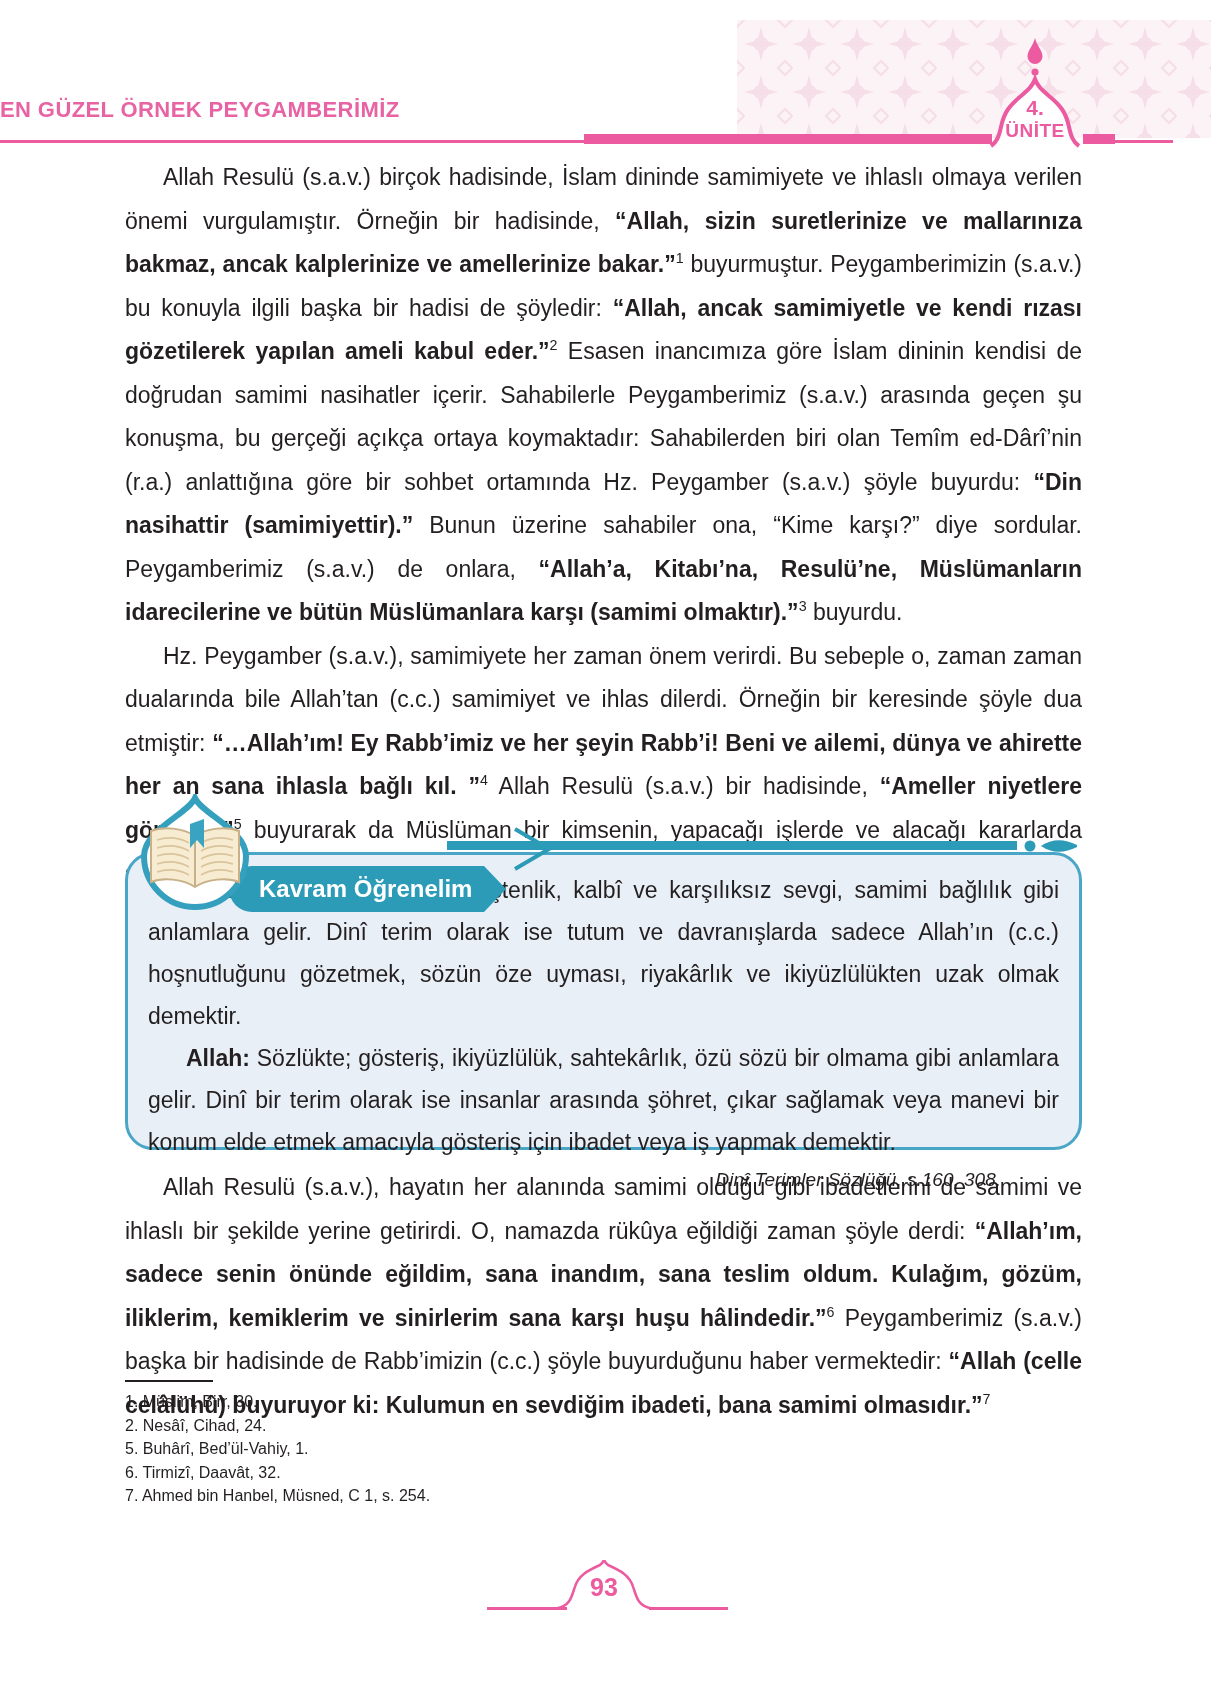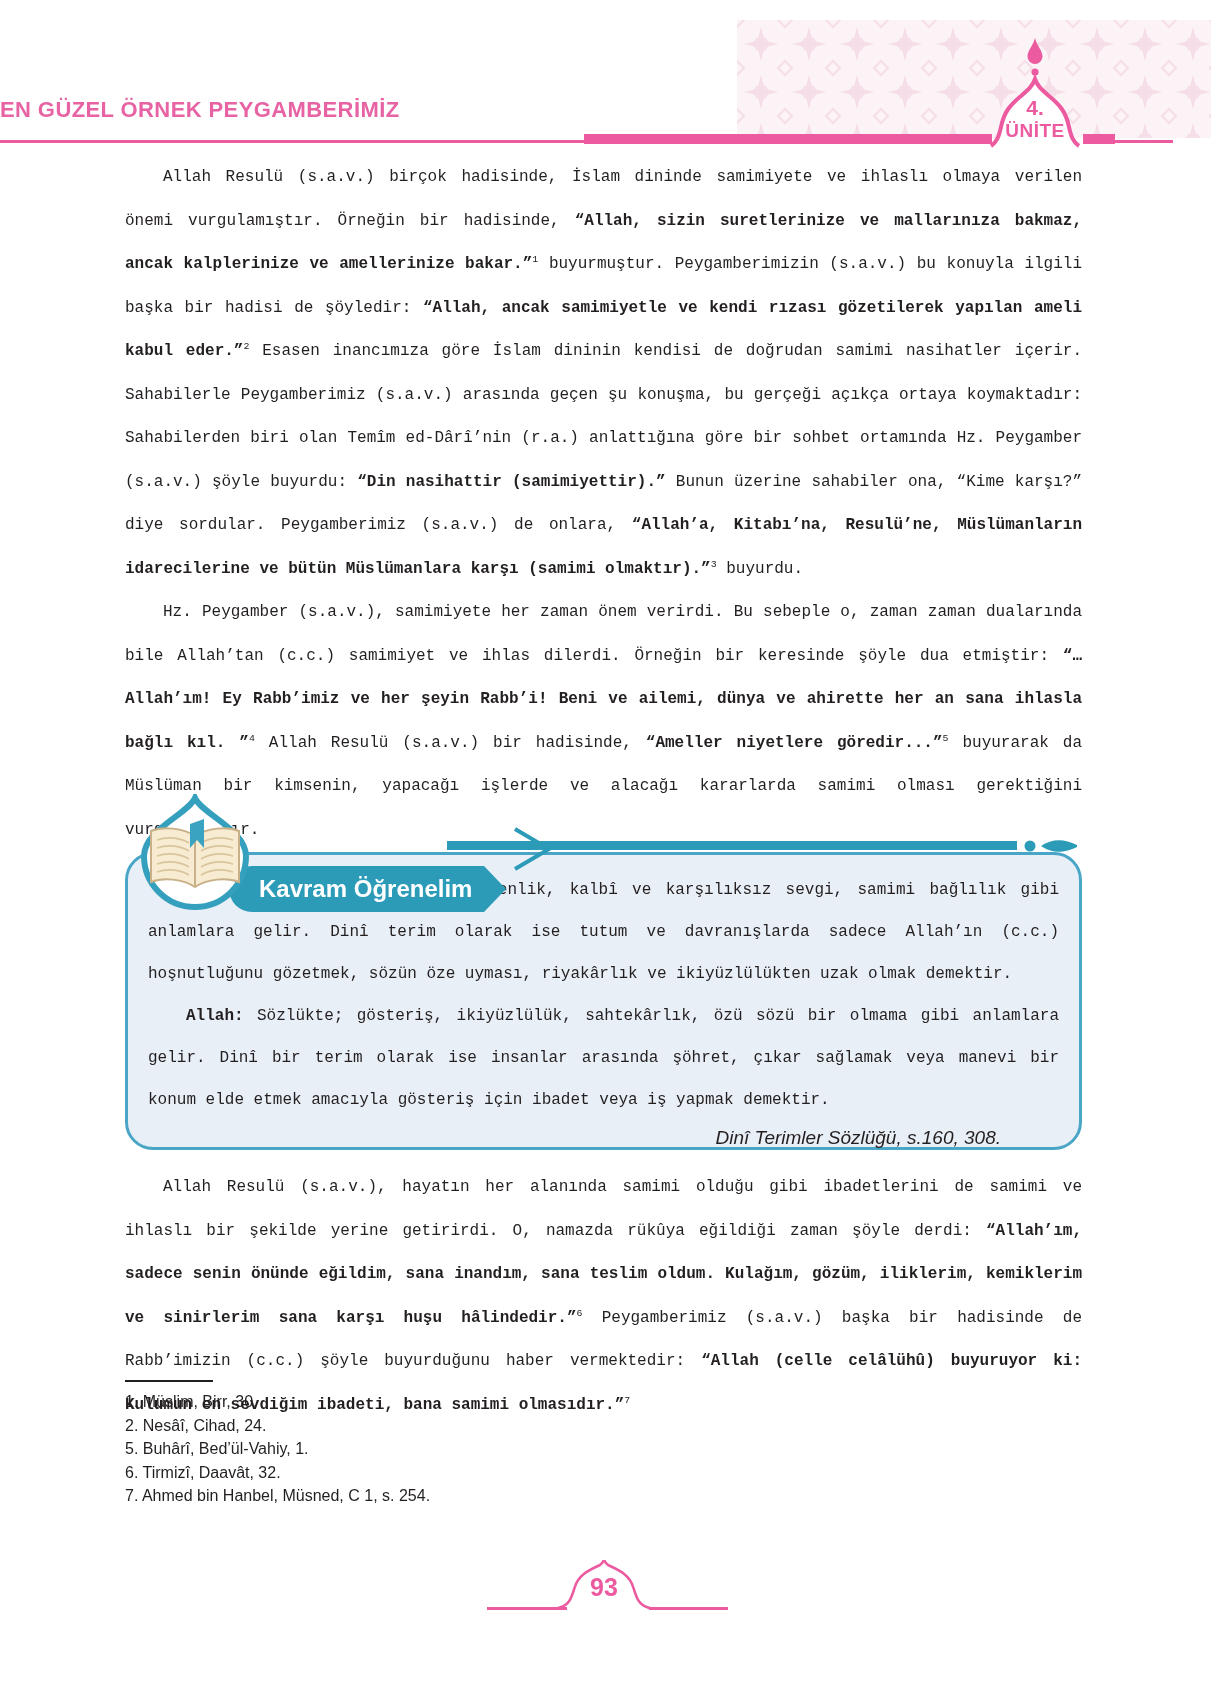--- a/index.html
+++ b/index.html
@@ -18,21 +18,21 @@
     position:absolute; top:97px; left:0; width:982px; text-align:left; z-index:2;
     font-size:22px; font-weight:bold; color:var(--pink); letter-spacing:.4px;
   }
   .rule{position:absolute; background:var(--pink_rule); z-index:1;}
   .rule.thin-left{left:0; top:140px; width:584px; height:3px;}
   .rule.thick-mid{left:584px; top:134px; width:408px; height:10px;}
   .rule.thick-right{left:1083px; top:134px; width:32px; height:10px;}
   .rule.thin-right{left:1115px; top:140px; width:58px; height:3px;}
   .unit-badge{position:absolute; left:988px; top:38px; z-index:3;}
   
-  .bodytext{font-size:16px; line-height:43.5px; text-align:justify; color:var(--ink);font-family:Liberation Mono, monospace;}
+  .bodytext{font-size:23px; line-height:43.5px; text-align:justify; color:var(--ink);}
   .bodytext p{text-indent:38px;}
   .b{font-weight:bold;}
   sup{font-size:0.62em; vertical-align:super; line-height:0;}
   .block1{position:absolute; left:125px; top:156px; width:957px;}
   .block3{position:absolute; left:125px; top:1166px; width:957px;}
   
   .kavram{position:absolute; left:125px; top:852px; width:957px; height:298px;}
   .kavram-body{
     position:absolute; inset:0; background:var(--box_bg);
     border:3px solid var(--teal_border); border-radius:28px; z-index:1;

